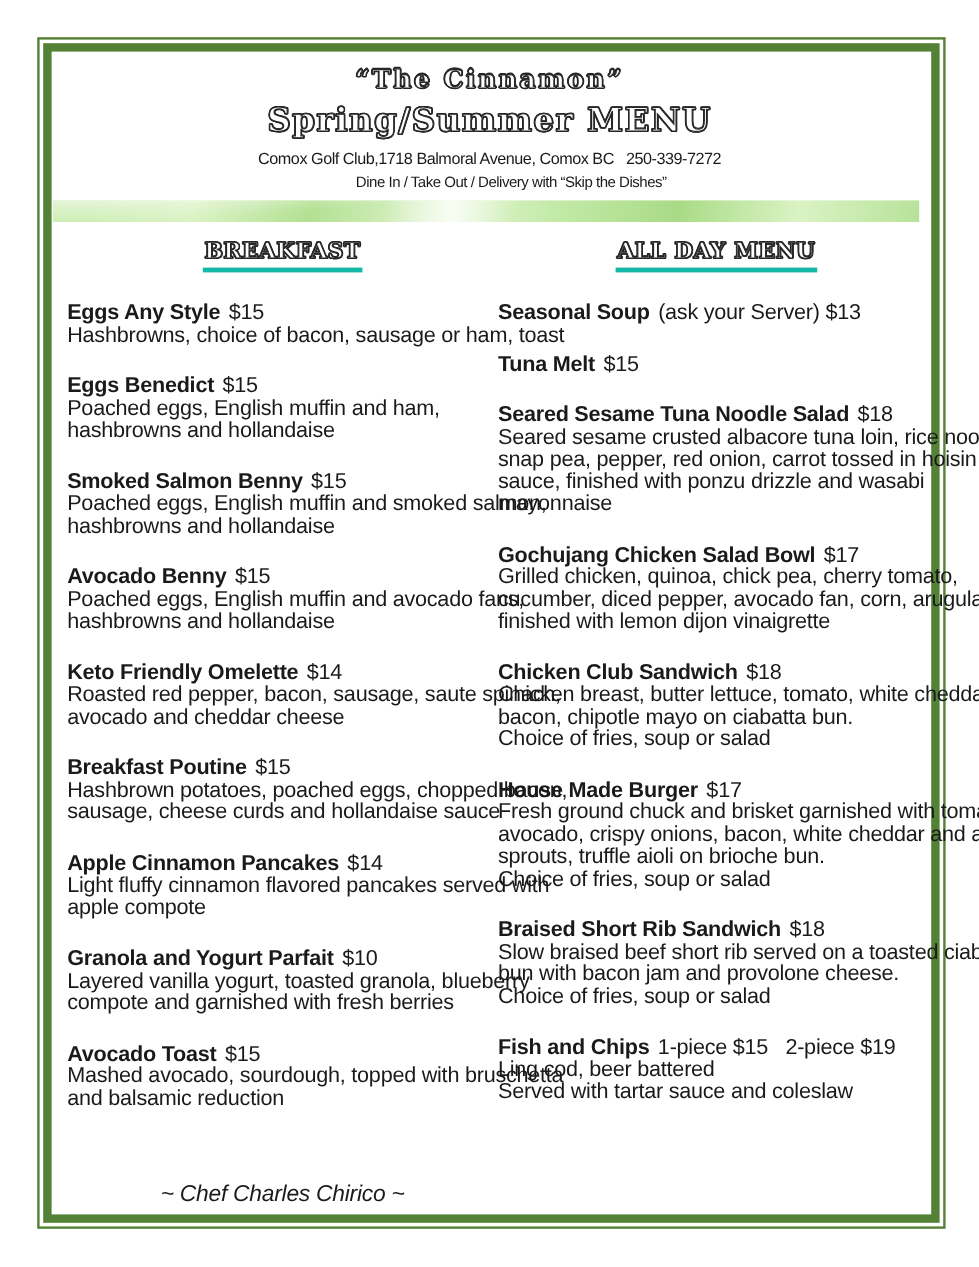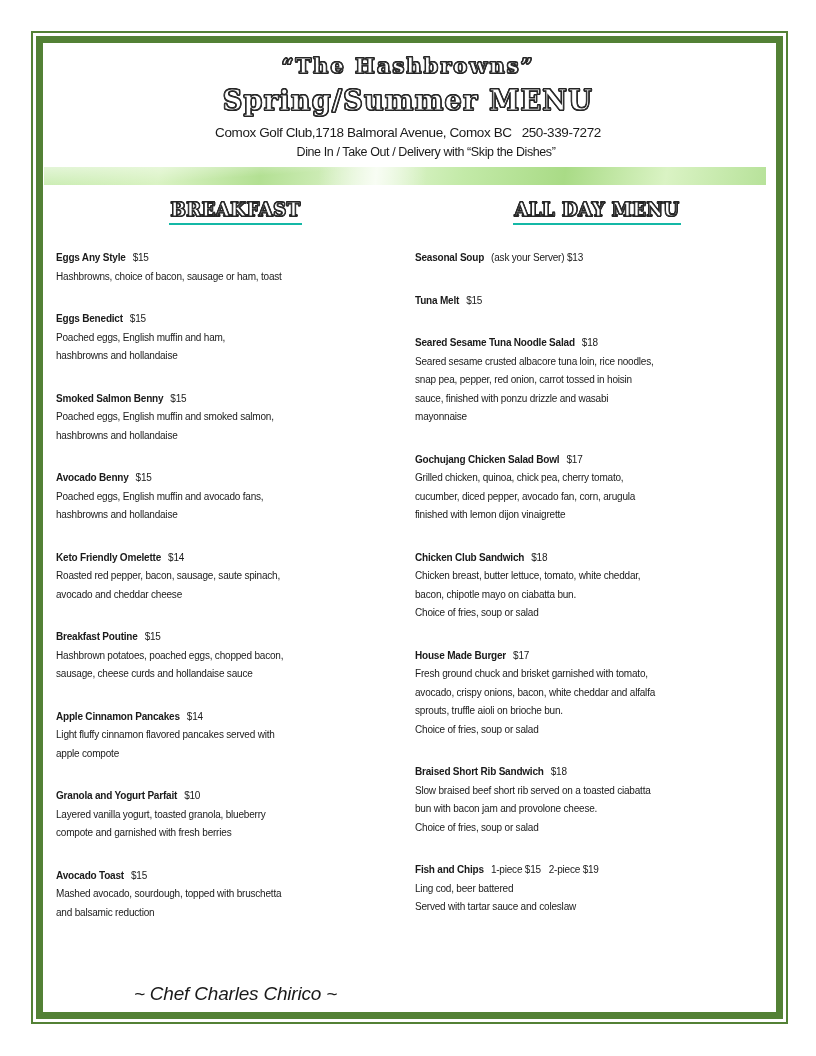--- a/index.html
+++ b/index.html
@@ -50,42 +50,42 @@
 
   
   .columns { display:flex; margin:13px 0 0 56px; text-align:left; }
   .col-left  { width:359px; }
   .col-right { width:364px; }
 
   .section-heading-wrap { text-align:center; margin-bottom:14px; }
   .section-heading {
     display:inline-block;
     font-size:18px; line-height:24px; letter-spacing:0.5px; font-weight:bold;
-    border-bottom:2px solid #14b8a6; padding:0 1px 1px 1px;
+    border-bottom:4px solid #14b8a6; padding:0 1px 1px 1px;
   }
 
-  .menu-item { margin-bottom:16px; font-size:10px; letter-spacing:-0.2px; line-height:18.5px;margin-top:24px; }
+  .menu-item { margin-bottom:16px; font-size:18px; letter-spacing:-0.2px; line-height:18.5px;margin-top:24px; }
   .item-title { white-space:pre; }
   .item-name  { font-weight:bold; }
   .item-price { margin-left:7px; white-space:pre; }
   .item-desc  { white-space:pre; }
 
   .chef-note { margin-top:63px; text-align:center; font-size:19px; letter-spacing:-0.2px; line-height:18.5px;font-style:italic; }
 </style>
 </head>
 <body>
 
 <div class="frame-outer">
   <div class="frame-inner"></div>
 </div>
 
 <div class="content">
 
   <div class="header">
-    <div class="title engraved">“The Hashbrowns”</div>
+    <div class="title engraved">“The Cinnamon”</div>
     <div class="subtitle engraved">Spring/Summer MENU</div>
     <div class="address">Comox Golf Club,1718 Balmoral Avenue, Comox BC   250-339-7272</div>
     <div class="tagline">Dine In / Take Out / Delivery with “Skip the Dishes”</div>
   </div>
 
   <div class="swoosh"></div>
 
   <div class="columns">
 
     <div class="col-left">

